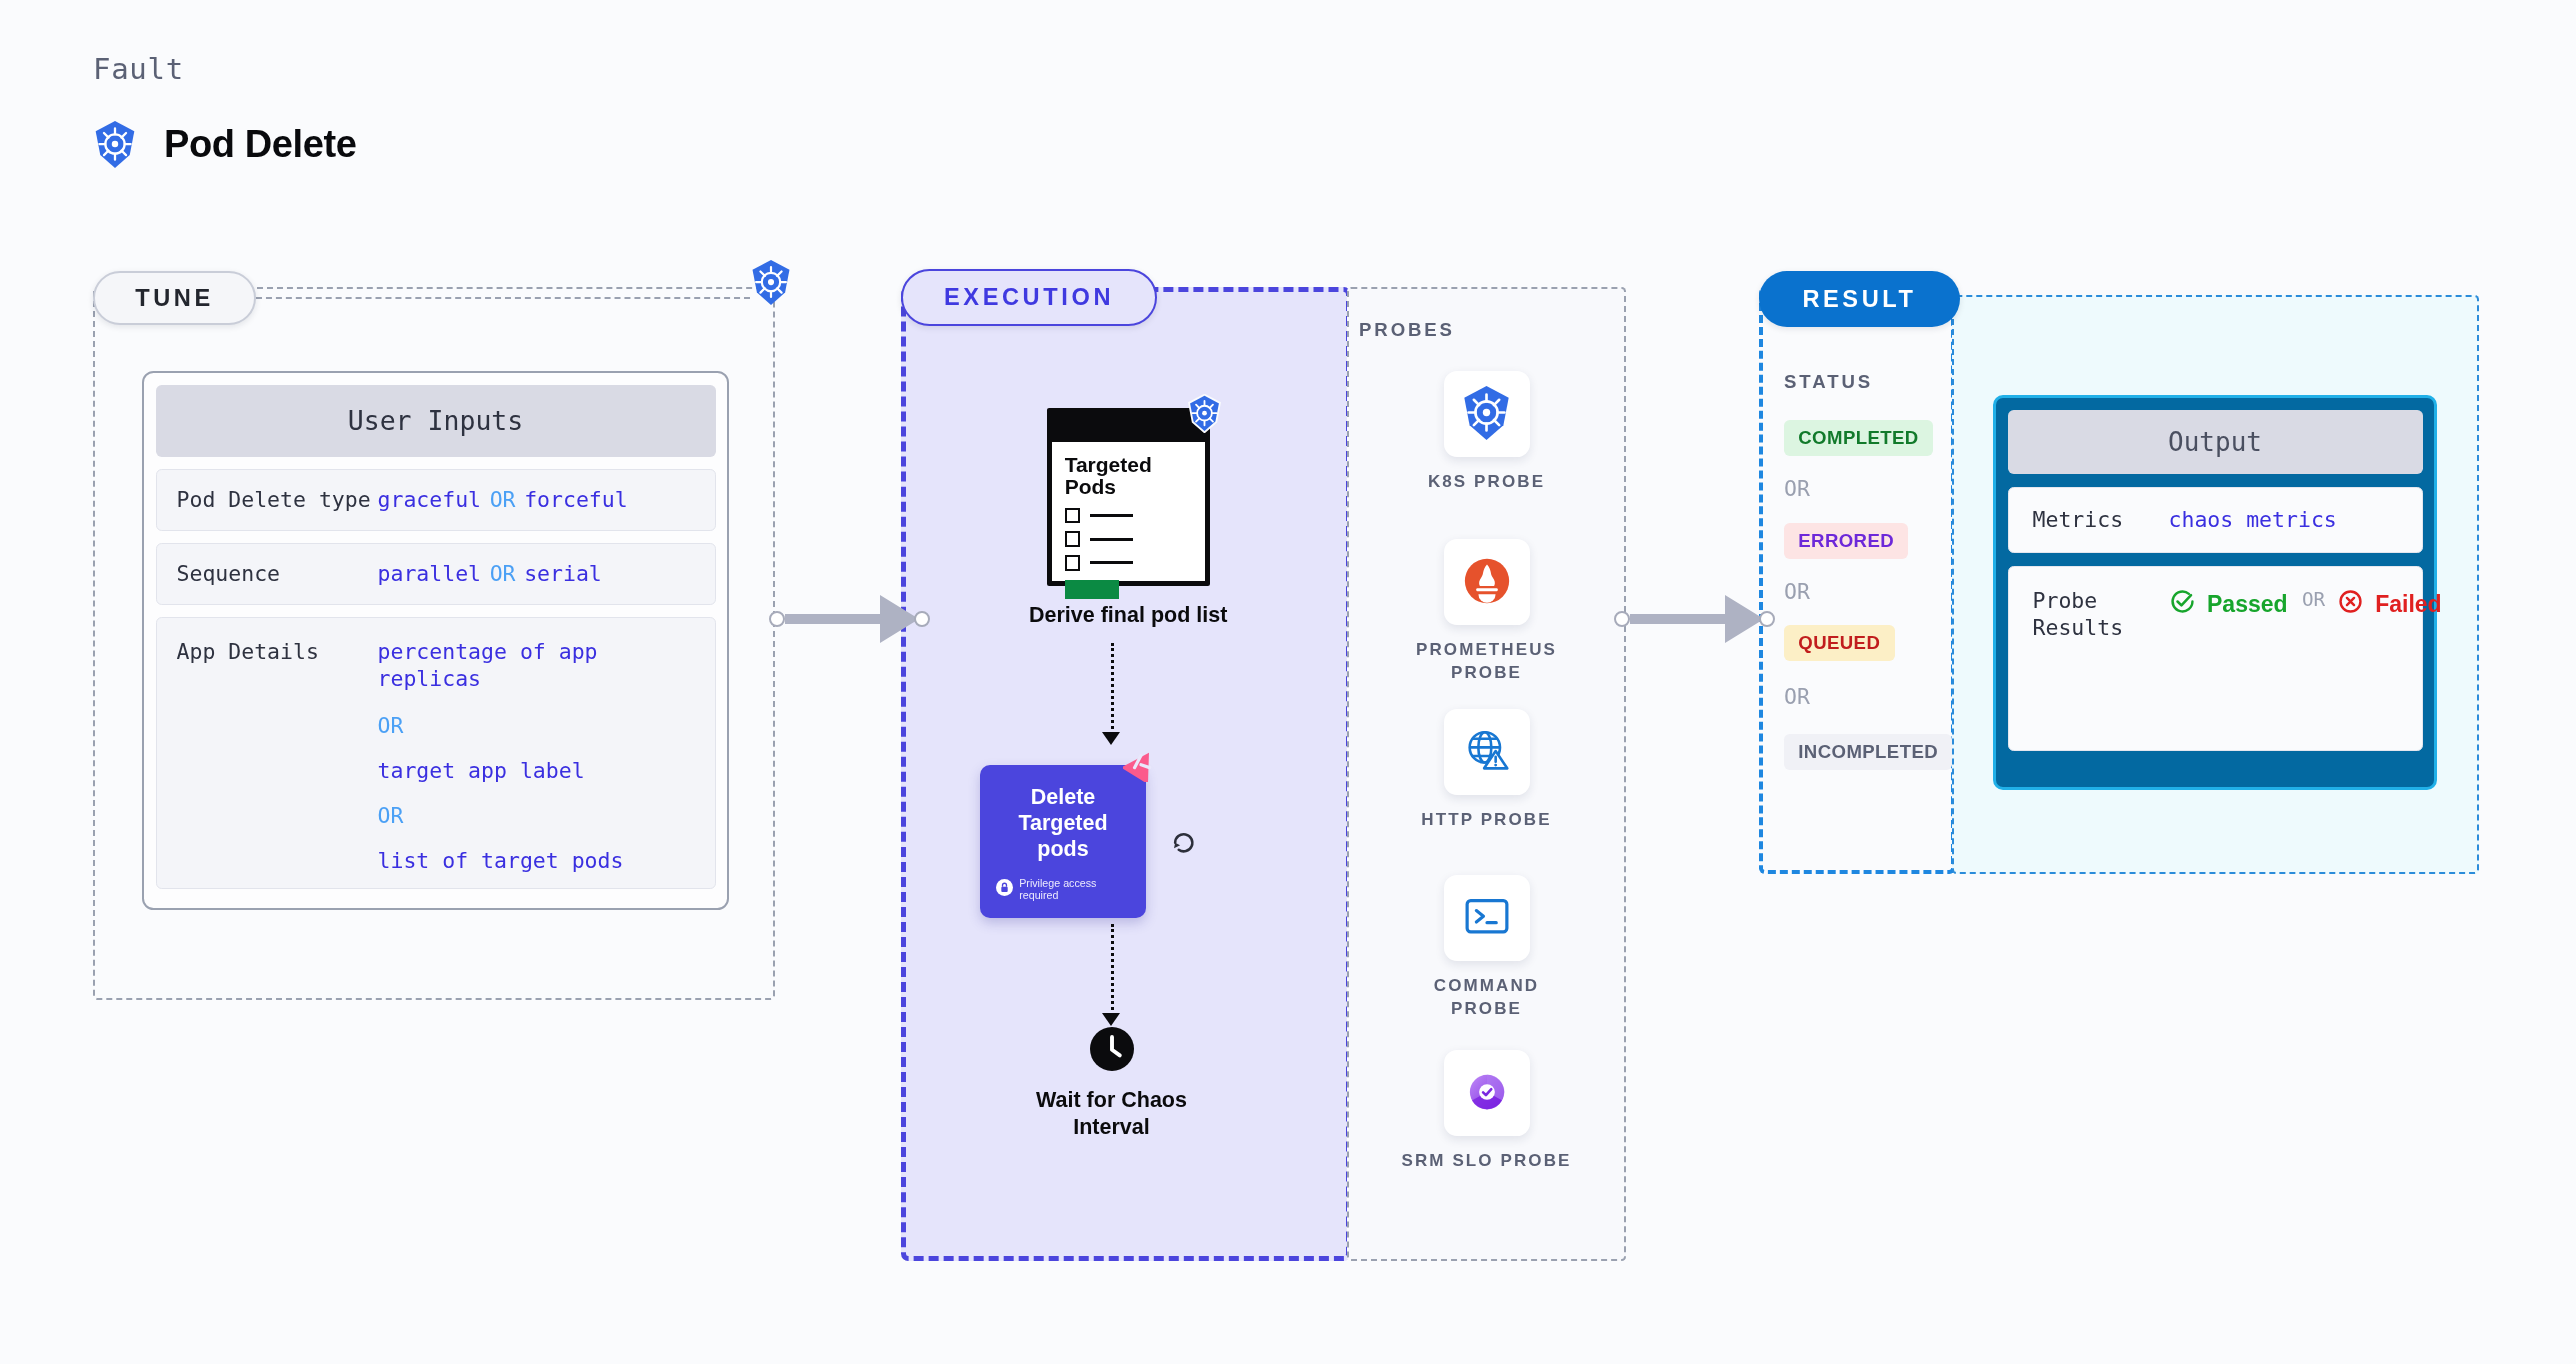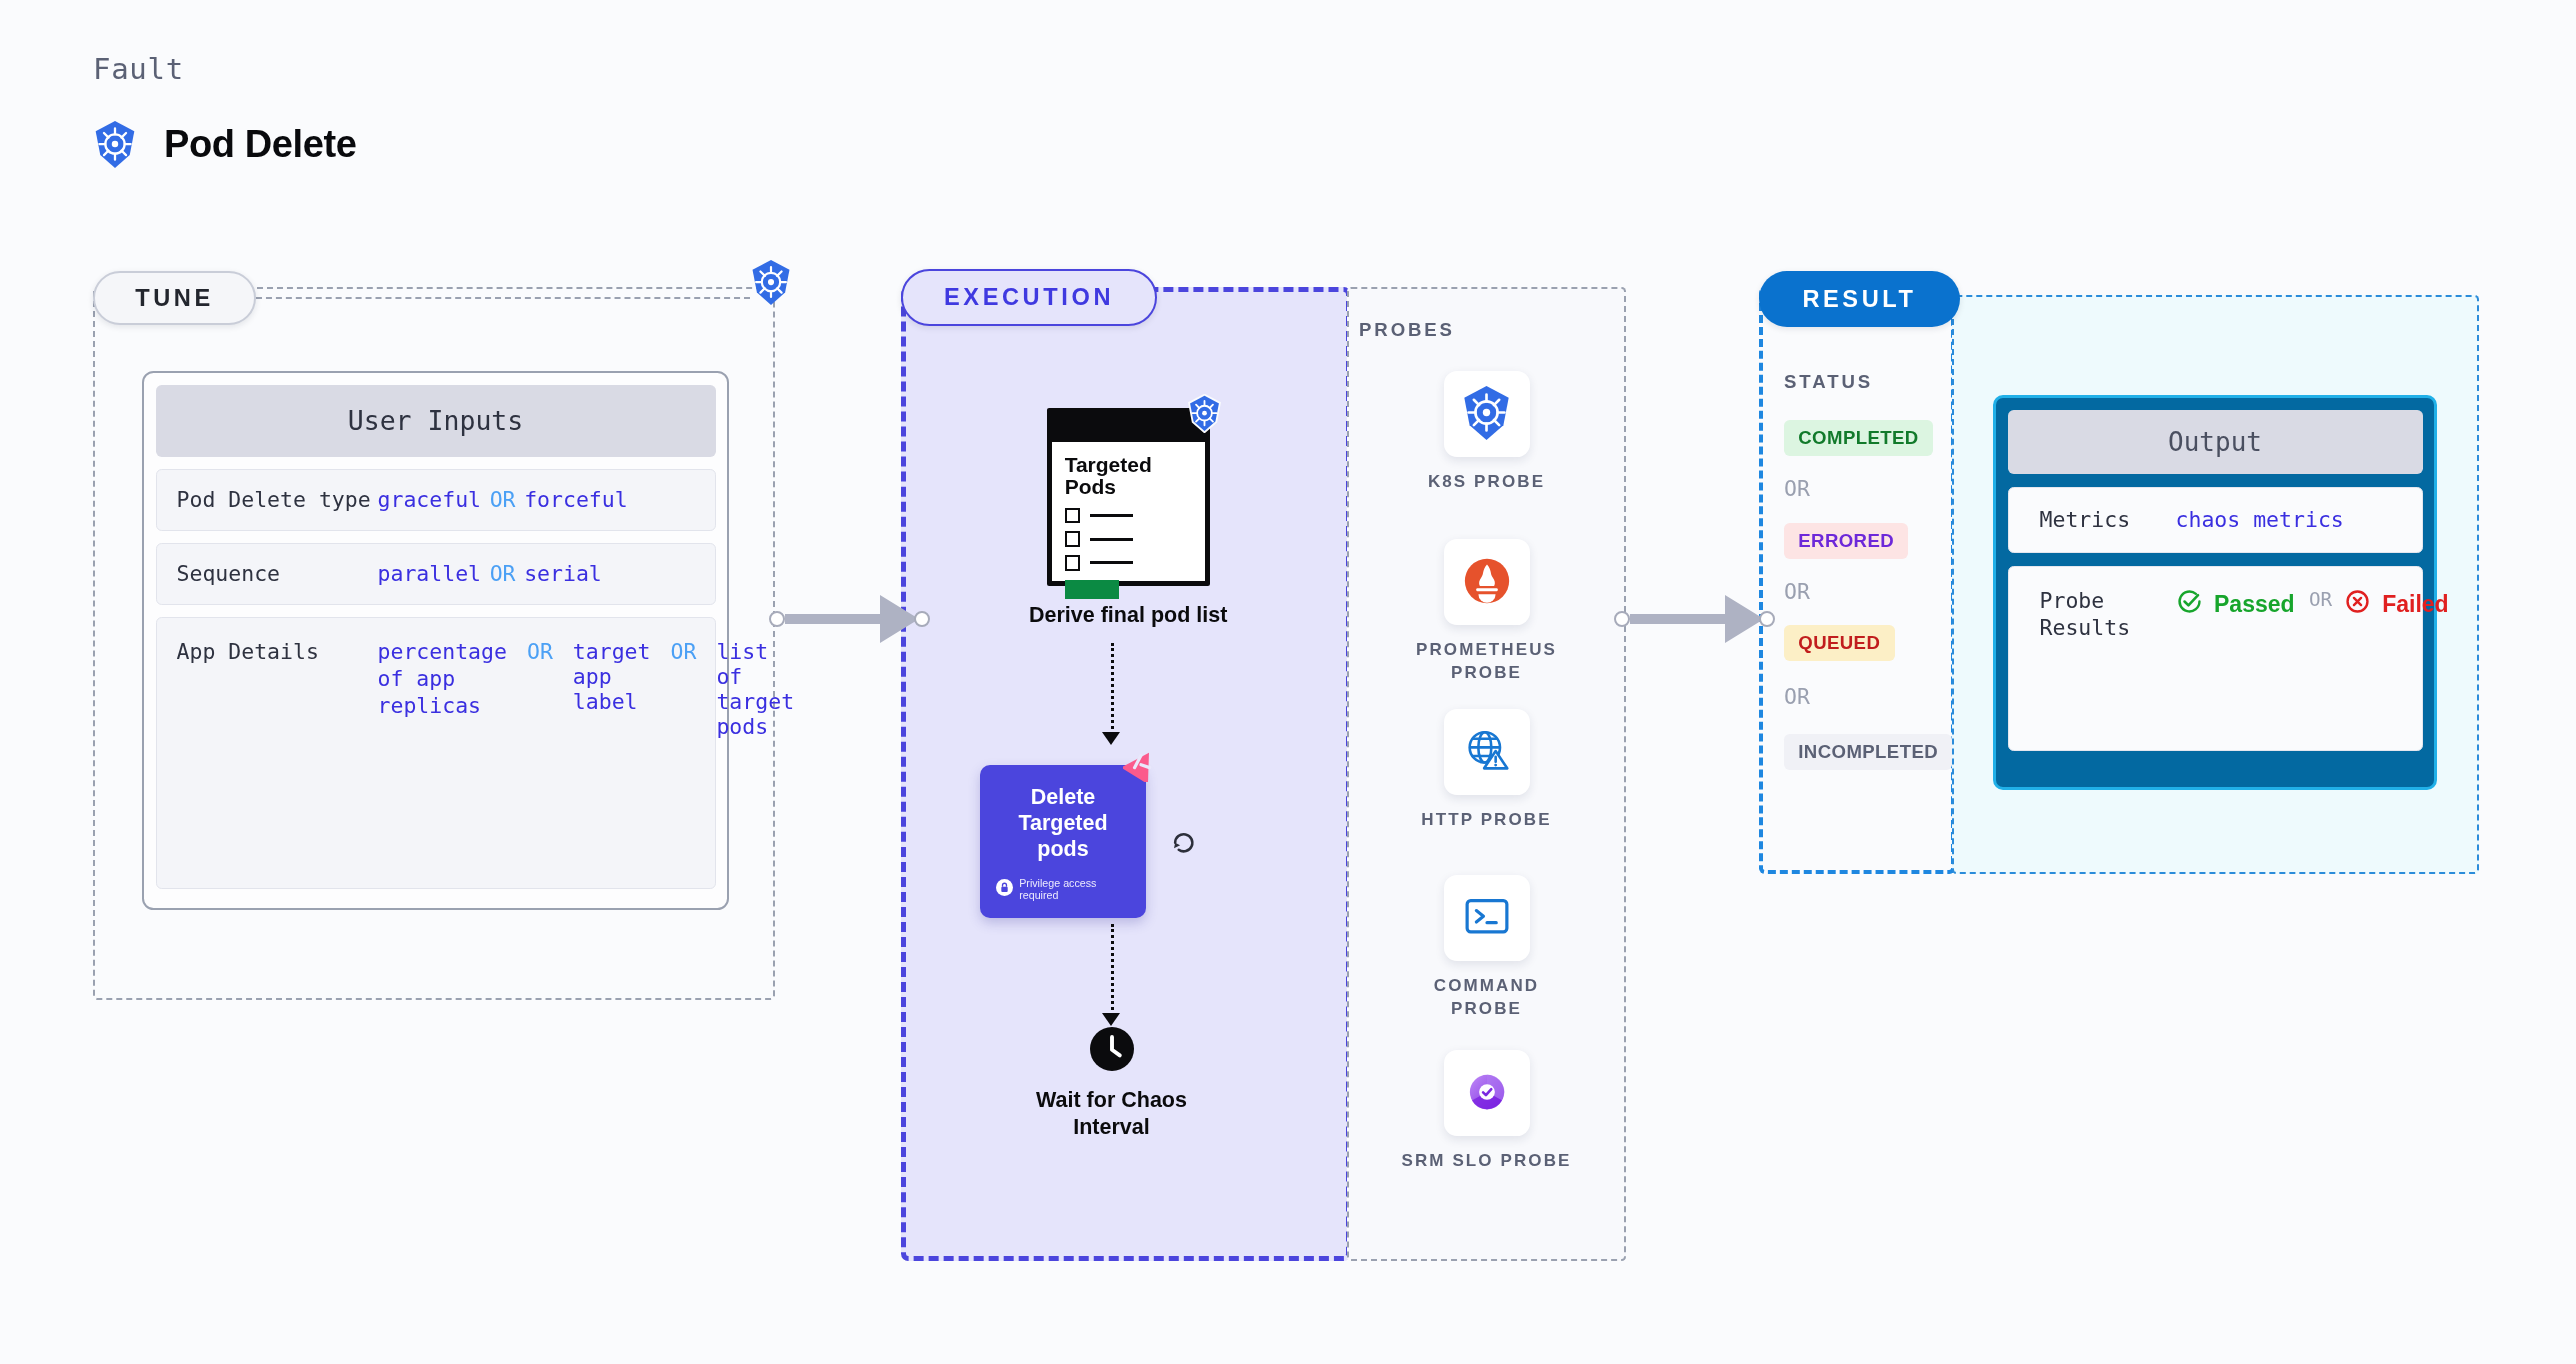--- a/index.html
+++ b/index.html
@@ -88,21 +88,21 @@
   }
   .row {
     background: #f4f5f9; border: 1.4px solid #e2e4ec; border-radius: 5.7px;
     display: flex; align-items: center; padding: 0 20px; min-height: 62px;
     font-family: "DejaVu Sans Mono", monospace; font-size: 21.5px; color: #2e3240;
   }
   .row-key { width: 201px; flex: none; }
   .row-val { color: #3a2fe0; }
   .or-inline { color: #4ba0f5; }
   .row-tall { align-items: flex-start; padding-top: 21.5px; min-height: 272px; }
-  .val-stack { display: flex; flex-direction: row; gap: 20px; }
+  .val-stack { display: flex; flex-direction: column; gap: 20px; }
   .or-block { color: #4ba0f5; }
 
   
   .tune-k8s { position: absolute; left: 749px; top: 259px; }
 
   
   .conn { position: absolute; display: flex; align-items: center; }
   .conn .dot {
     width: 15.8px; height: 15.8px; border-radius: 50%;
     background: #ffffff; border: 2.9px solid #a7abba; flex: none;
@@ -211,21 +211,21 @@
     background: #0369a1; border: 3.6px solid #21b0e8; border-radius: 10px;
     padding: 11.5px; display: flex; flex-direction: column; gap: 13px;
   }
   .out-header {
     background: #d9dae4; border-radius: 5.7px; height: 64px;
     display: flex; align-items: center; justify-content: center;
     font-family: "DejaVu Sans Mono", monospace; font-size: 26px; color: #4a4f60;
   }
   .out-row {
     background: #fafbfd; border: 1.4px solid #e4e6ee; border-radius: 5.7px;
-    display: flex; align-items: center; padding: 0 31px; min-height: 66px;
+    display: flex; align-items: center; padding: 0 24px; min-height: 66px;
     font-family: "DejaVu Sans Mono", monospace; font-size: 21.5px; color: #2e3240;
   }
   .out-row .row-key { width: 136px; }
   .out-row-tall { align-items: flex-start; padding-top: 21.5px; min-height: 185px; }
   .probe-res-stack { display: flex; flex-direction: row; gap: 11.5px; }
   .pr-line { display: flex; align-items: center; gap: 11.5px; }
   .pr-pass { color: #17a52c; font-size: 23px; font-weight: bold; font-family: "Liberation Sans", sans-serif; }
   .pr-fail { color: #e02020; font-size: 23px; font-weight: bold; font-family: "Liberation Sans", sans-serif; }
   .pr-or { color: #9aa0b0; font-size: 19.3px; margin-left: 2.9px; }
 </style>

